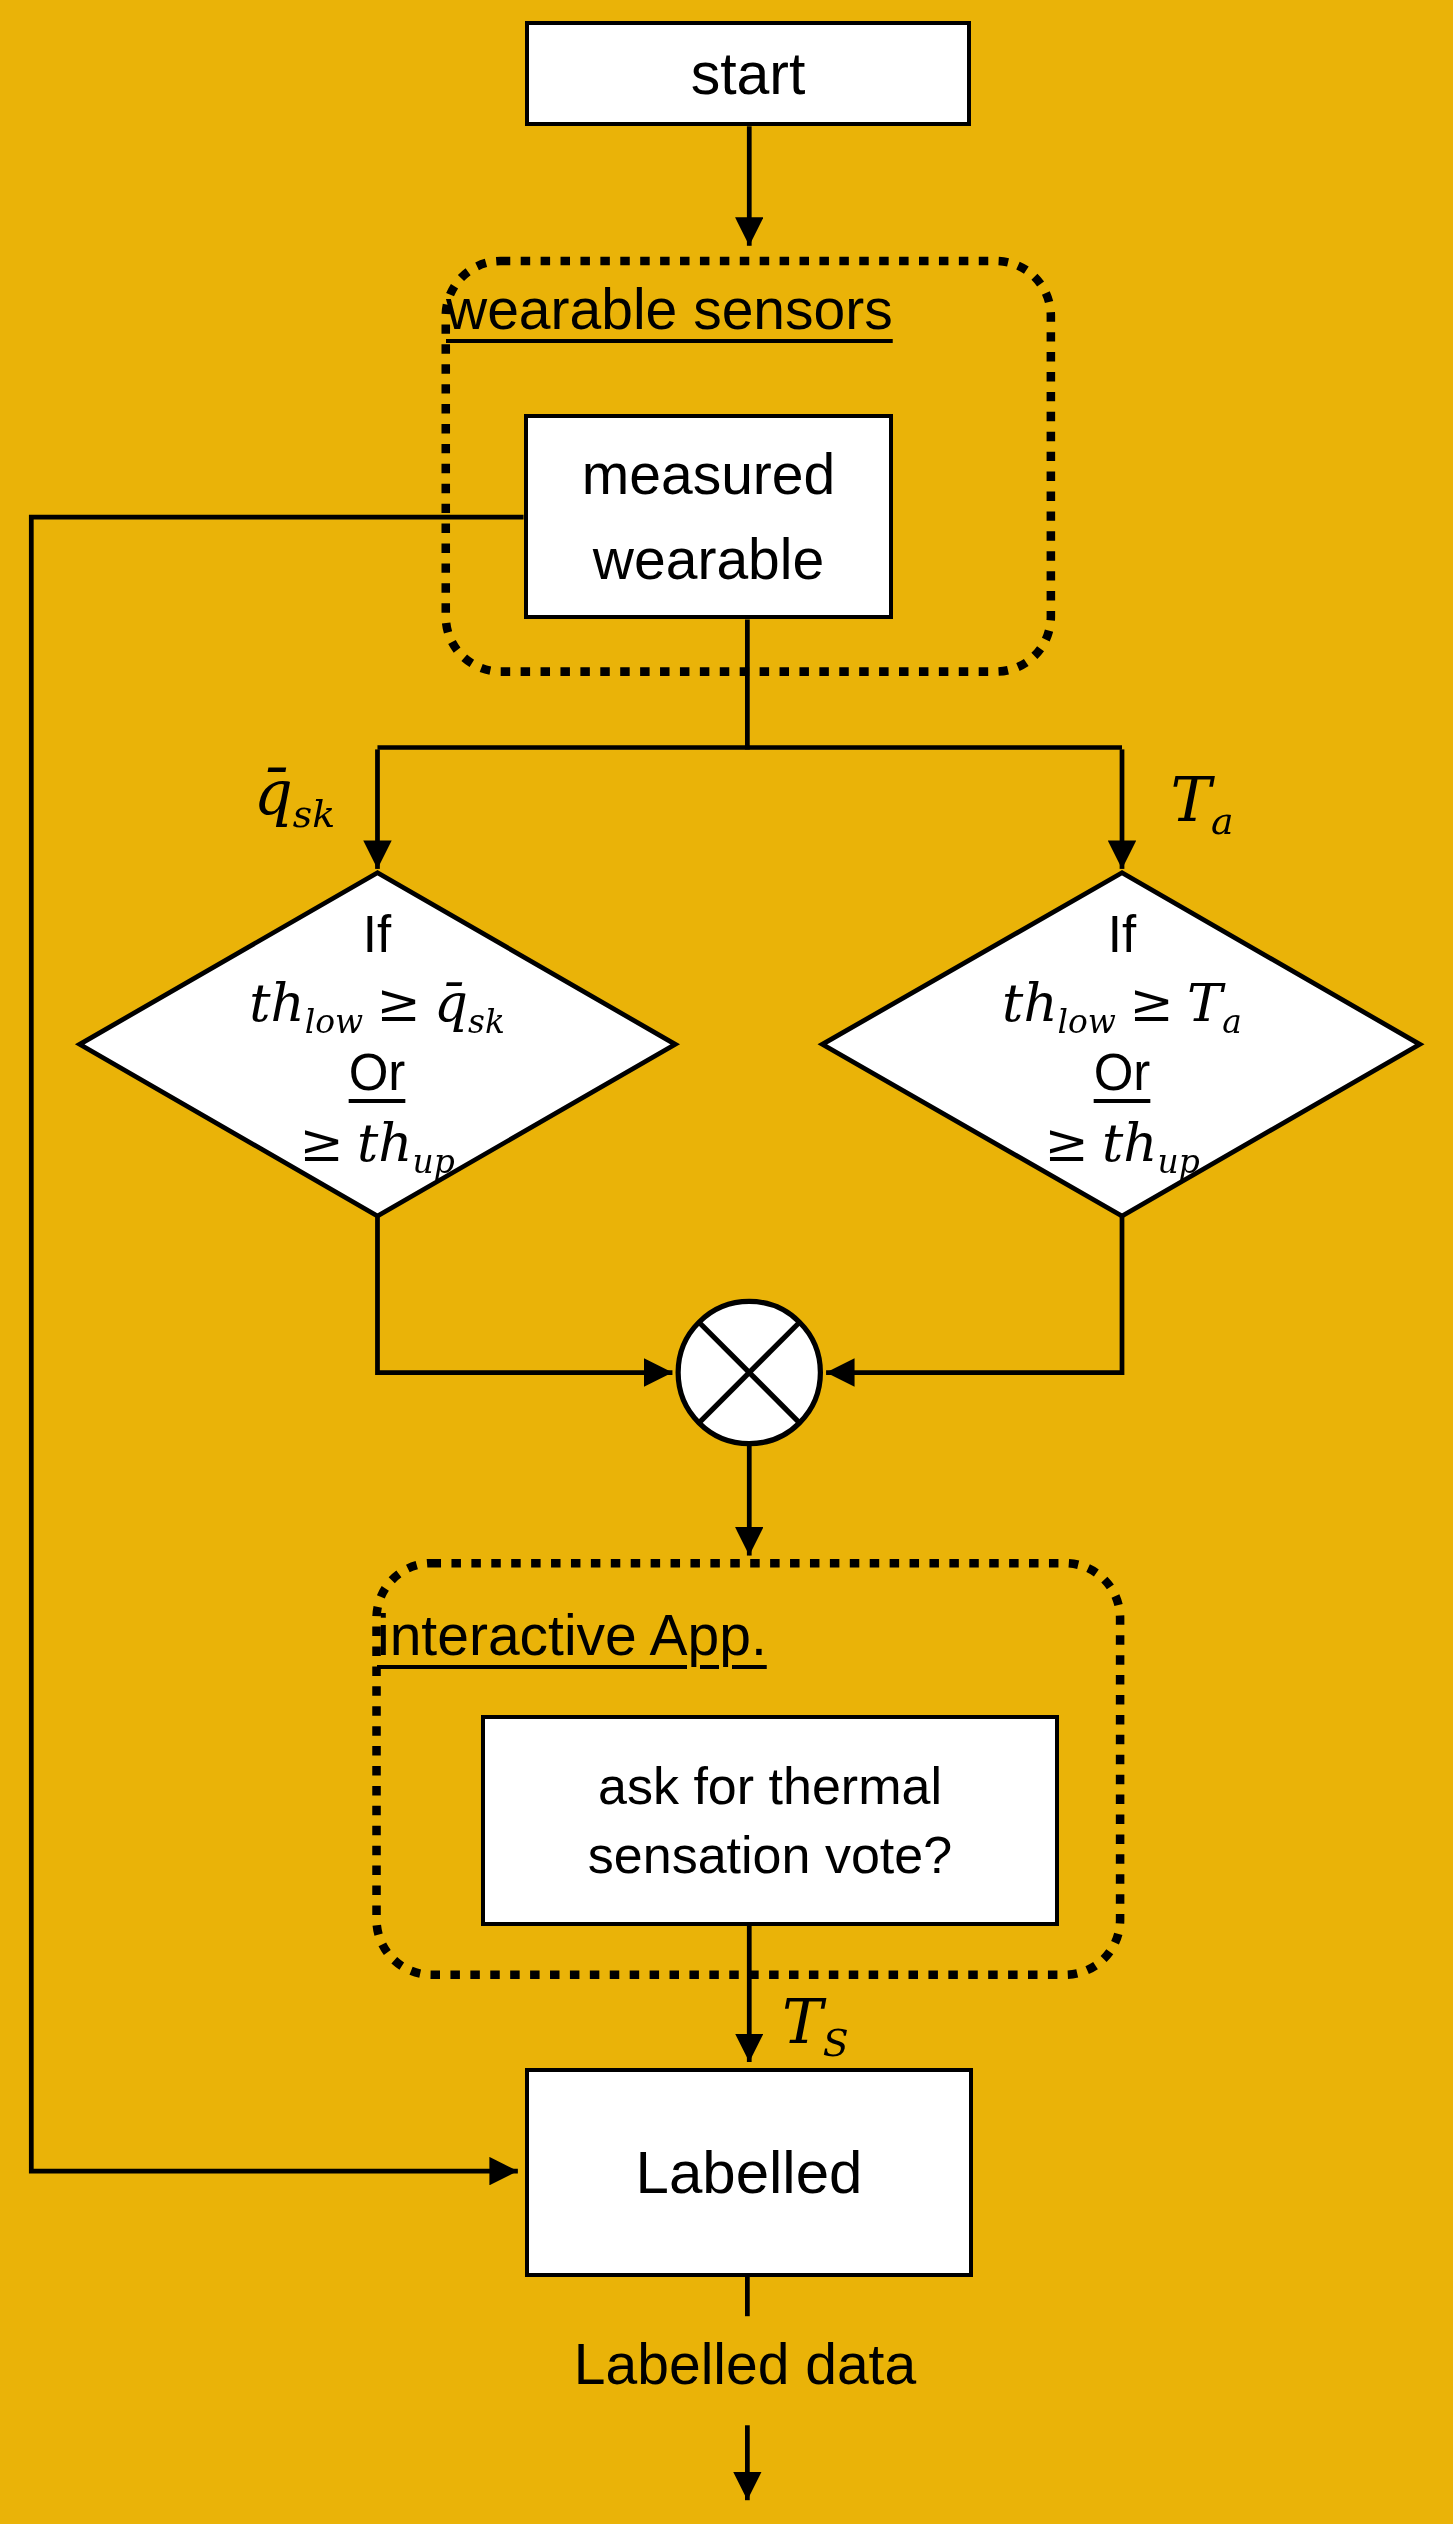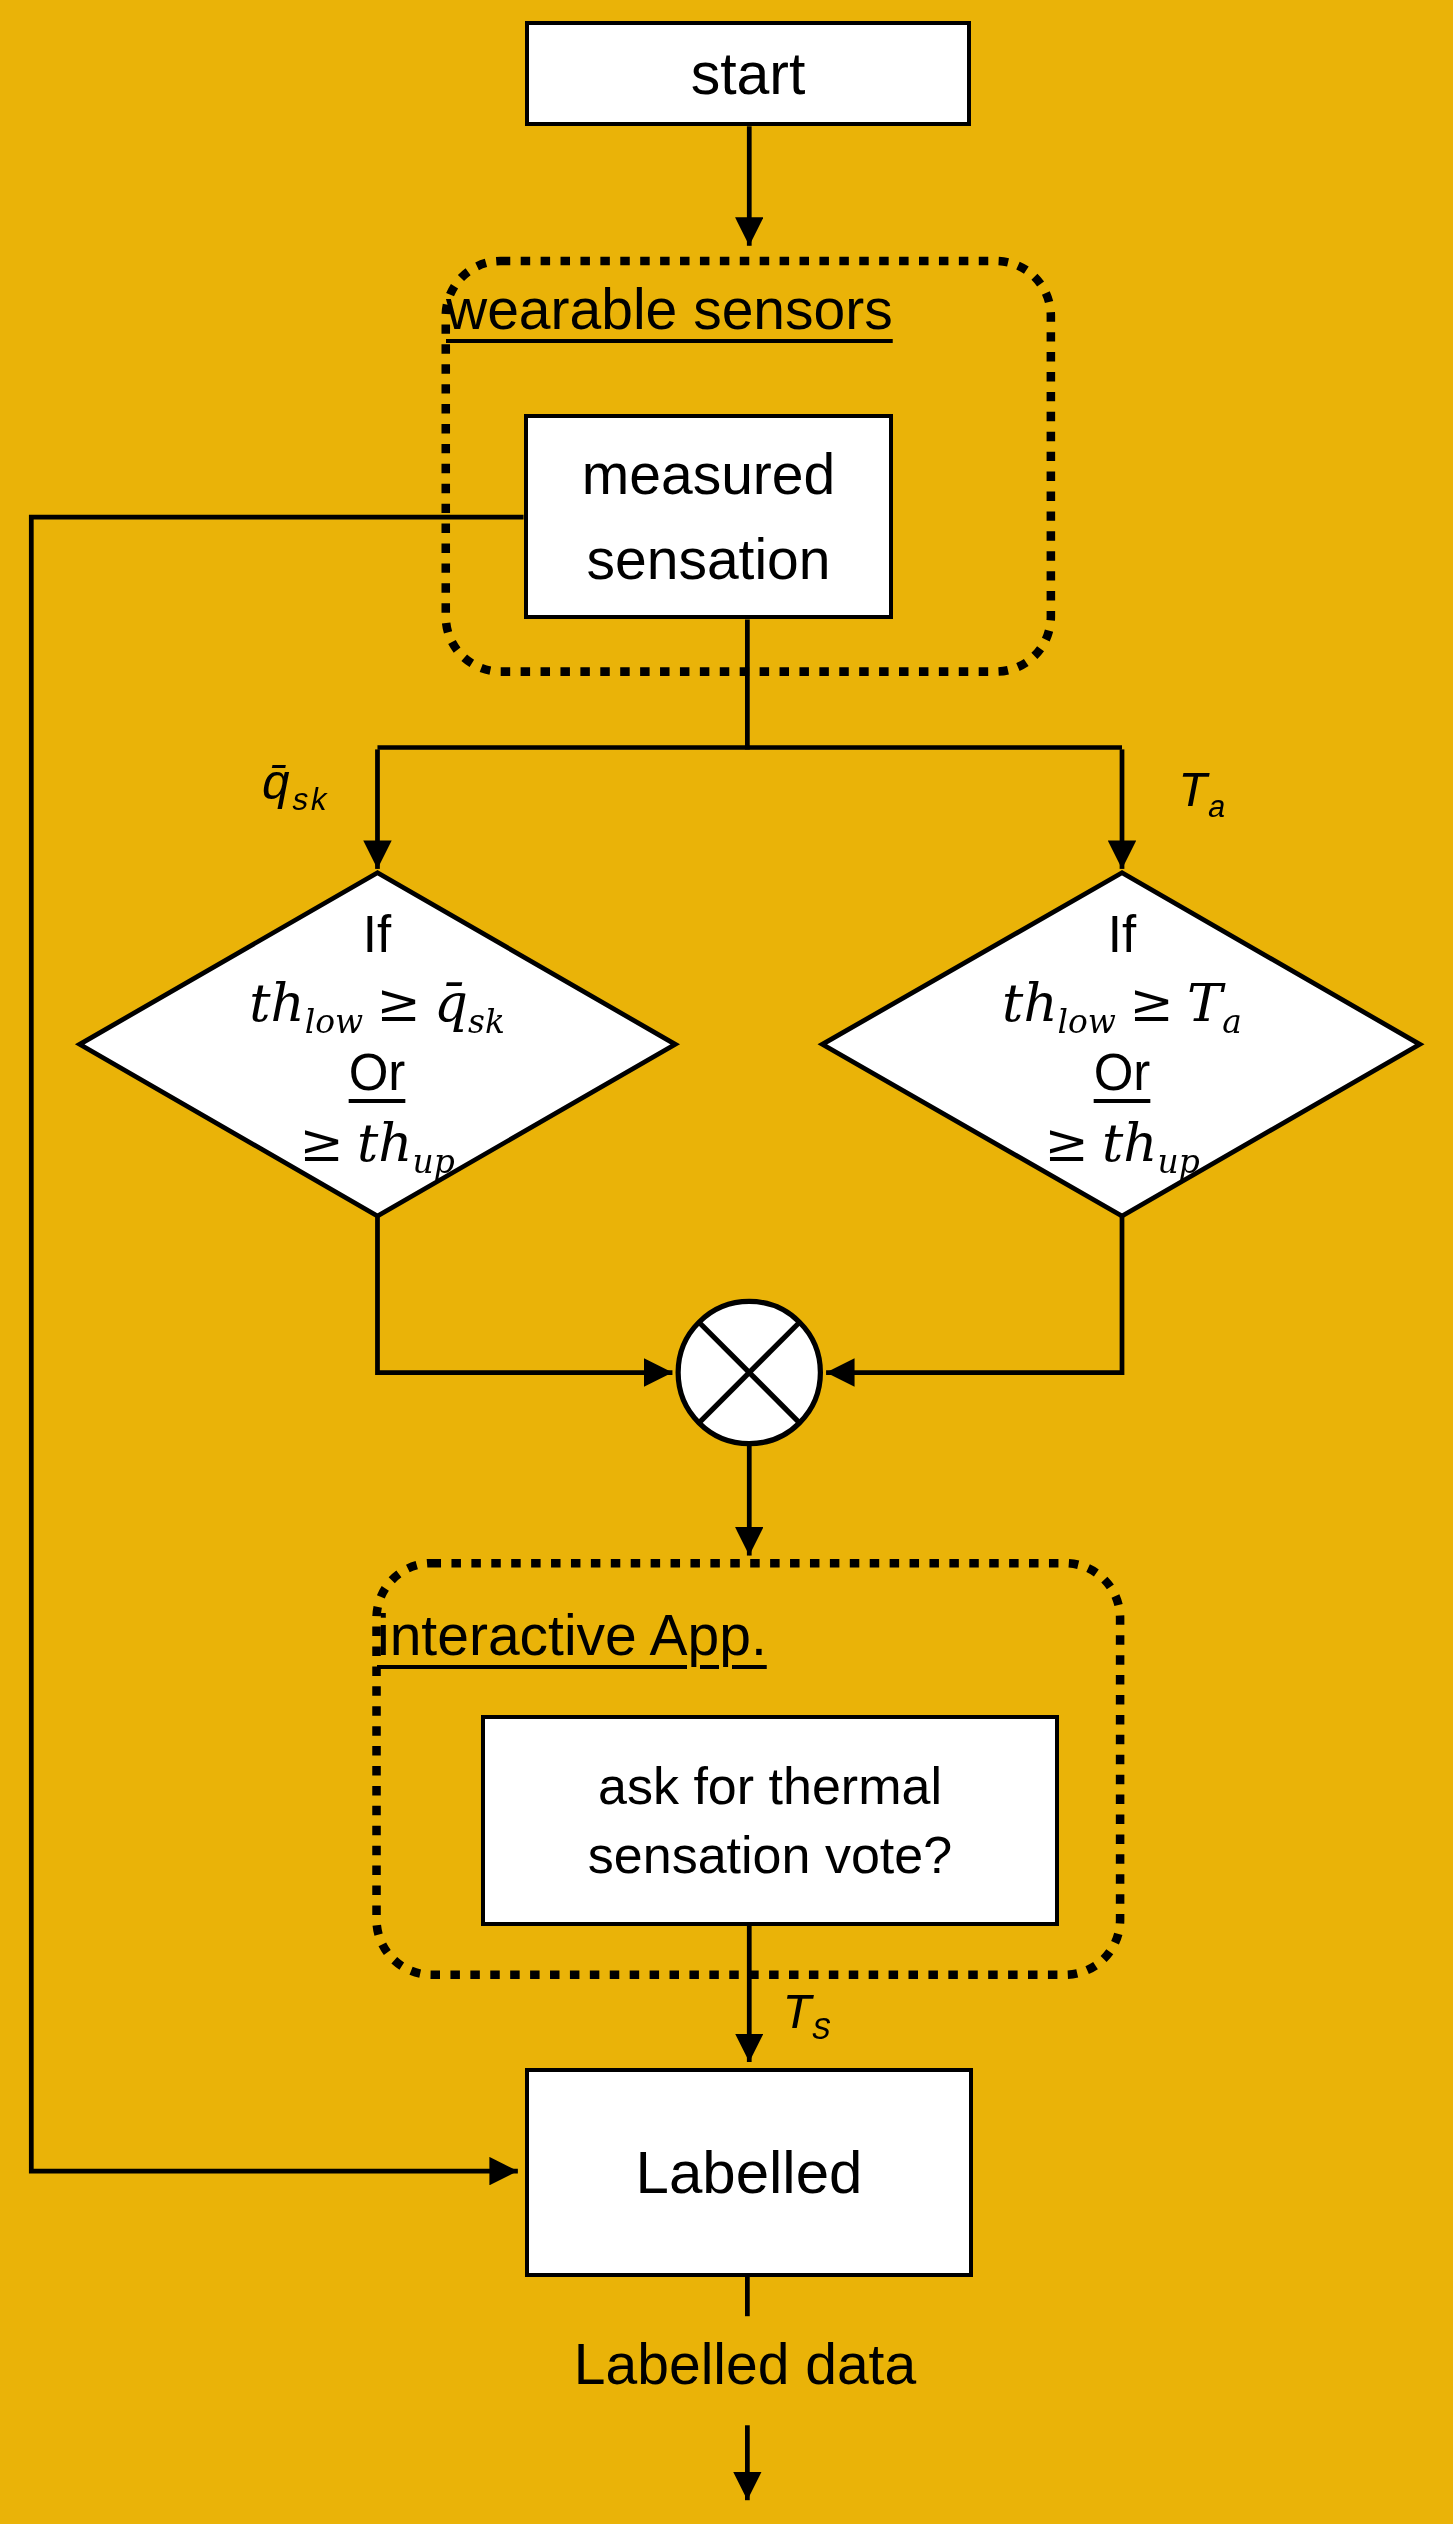--- a/index.html
+++ b/index.html
@@ -39,21 +39,21 @@
     text-decoration: underline;
     text-decoration-thickness: 3.8px;
     text-underline-offset: 10.4px;
   }
   .wearable-title    { left: 446px; top: 275px;  width: 605px; }
   .interactive-title { left: 377px; top: 1601px; width: 744px; }
 
   .math { font-family: "DejaVu Serif", serif; font-style: italic; }
   sub   { font-size: 0.62em; line-height: 0; }
 
-  .vlabel { position: absolute; font-size: 50px; font-family: Liberation Mono, monospace; }
+  .vlabel { position: absolute; font-size: 61px; }
   .qsk-label { left: 209px;  top: 757px;  width: 171px; text-align: center; }
   .ta-label  { left: 1131px; top: 764px;  width: 142px; text-align: center; }
   .ts-label  { left: 782px;  top: 1986px; width: 152px; text-align: left; }
 
   .dtext { position: absolute; width: 474px; top: 903px; text-align: center; }
   .dtext-left  { left: 140px; }
   .dtext-right { left: 885px; }
   .dtext .if-line    { font-size: 51px; line-height: 63px; }
   .dtext .cond-line  { font-size: 53px; line-height: 74px; }
   .dtext .or-line    { font-size: 51px; line-height: 66px; }
@@ -116,21 +116,21 @@
   </svg>
 
   <div class="box startbox">
     <span>start</span>
   </div>
 
   <div class="grouptitle wearable-title">wearable sensors</div>
 
   <div class="box measured">
     <div>measured</div>
-    <div>sensation</div>
+    <div>wearable</div>
   </div>
 
   <div class="vlabel math qsk-label">
     <span>q̄</span><sub>sk</sub>
   </div>
   <div class="vlabel math ta-label">
     <span>T</span><sub>a</sub>
   </div>
 
   <div class="dtext dtext-left">

